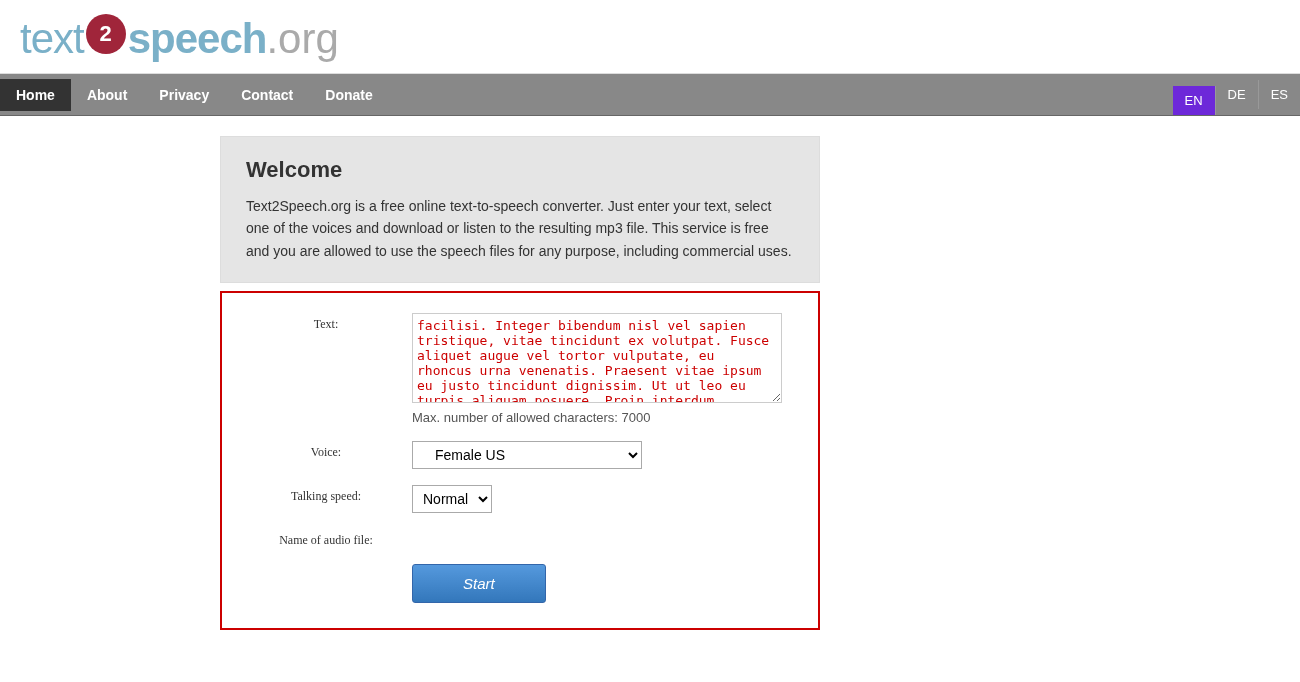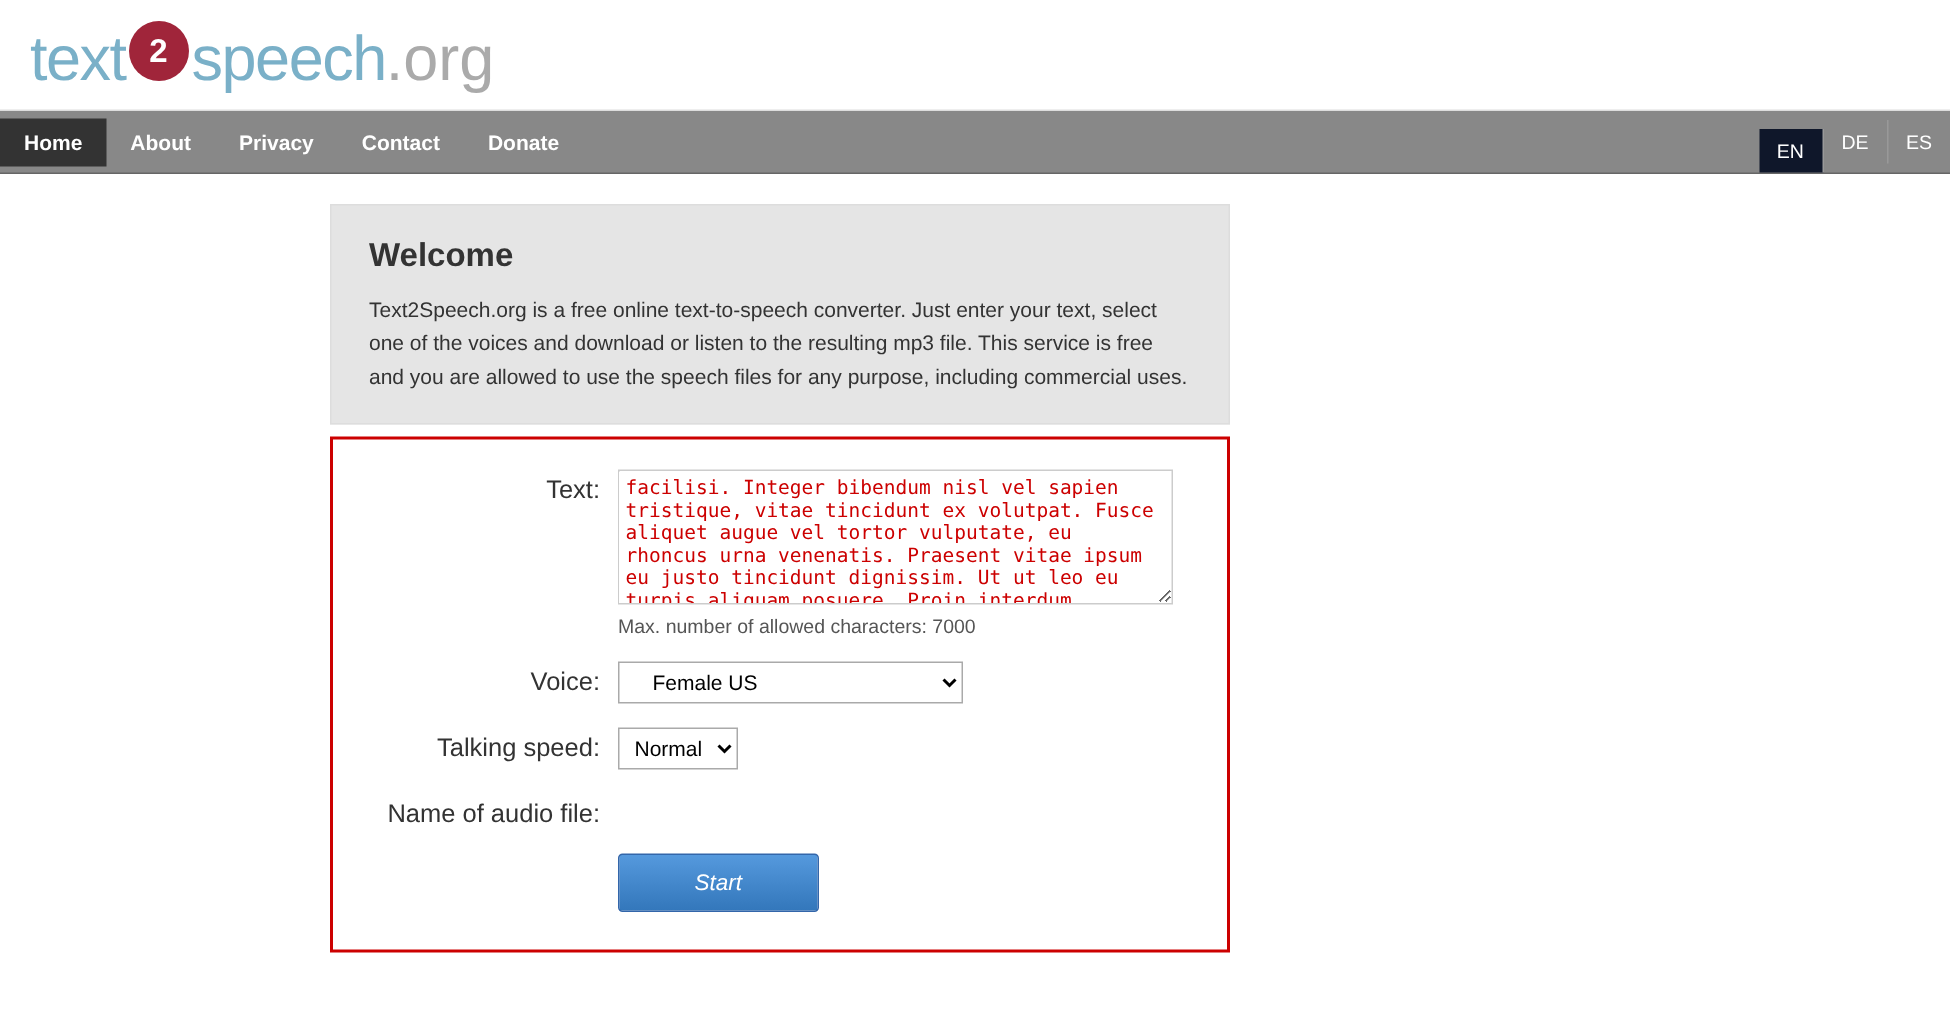--- a/index.html
+++ b/index.html
@@ -38,21 +38,21 @@
       color: #fff;
       font-size: 22px;
       font-weight: bold;
       margin: 0 2px;
       position: relative;
       top: -5px;
     }
     .logo-text-right {
       font-size: 42px;
       color: #7ab0c8;
-      font-weight: normal;
+      font-weight: bold;
       letter-spacing: -1px;
     }
     .logo-domain {
       font-size: 42px;
       color: #aaa;
       font-weight: normal;
     }
 
     
     #nav {
@@ -87,21 +87,21 @@
       padding: 7px 12px;
       color: #fff;
       cursor: pointer;
       font-size: 13px;
       border-right: 1px solid #999;
     }
     .lang-btn:last-child {
       border-right: none;
     }
     .lang-btn.active {
-      background: #0f172a;
+      background: #6d28d9;
       margin-top: 12px;
     }
 
     
     #main {
       max-width: 900px;
       margin: 20px auto;
       padding: 0 20px;
     }
 
@@ -132,26 +132,27 @@
       max-width: 600px;
     }
 
     .form-row {
       display: flex;
       align-items: flex-start;
       margin-bottom: 16px;
     }
     .form-label {
       width: 160px;
-      text-align: right;
+      text-align: center;
       padding-right: 12px;
       padding-top: 4px;
-      font-size: 17px;
+      font-size: 12px;
       color: #333;
       flex-shrink: 0;
+      font-family: Liberation Serif, serif;
     }
     .form-control {
       flex: 1;
     }
 
     
     .text-input {
       width: 370px;
       height: 90px;
       border: 1px solid #ccc;

